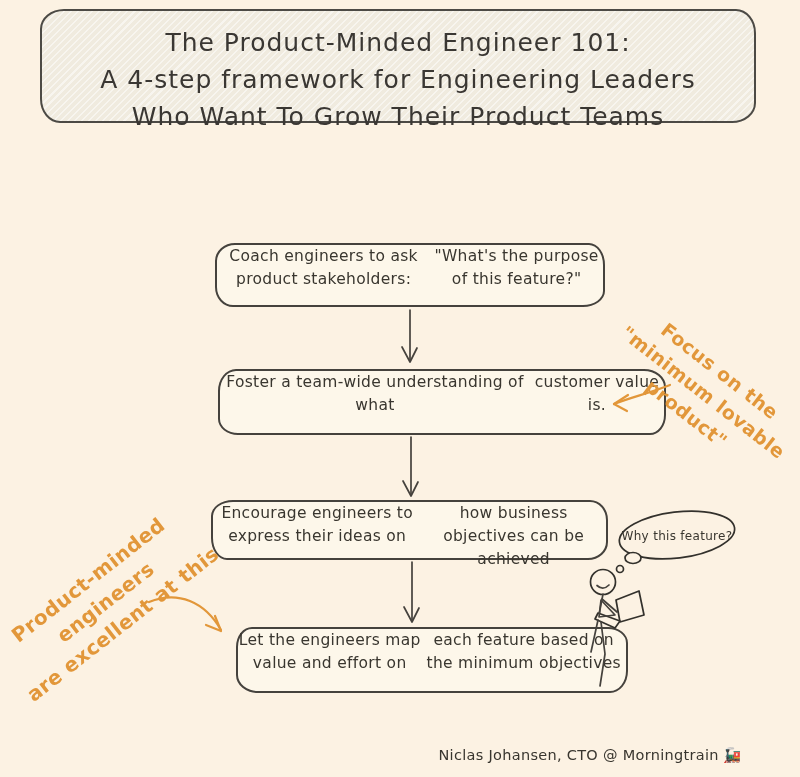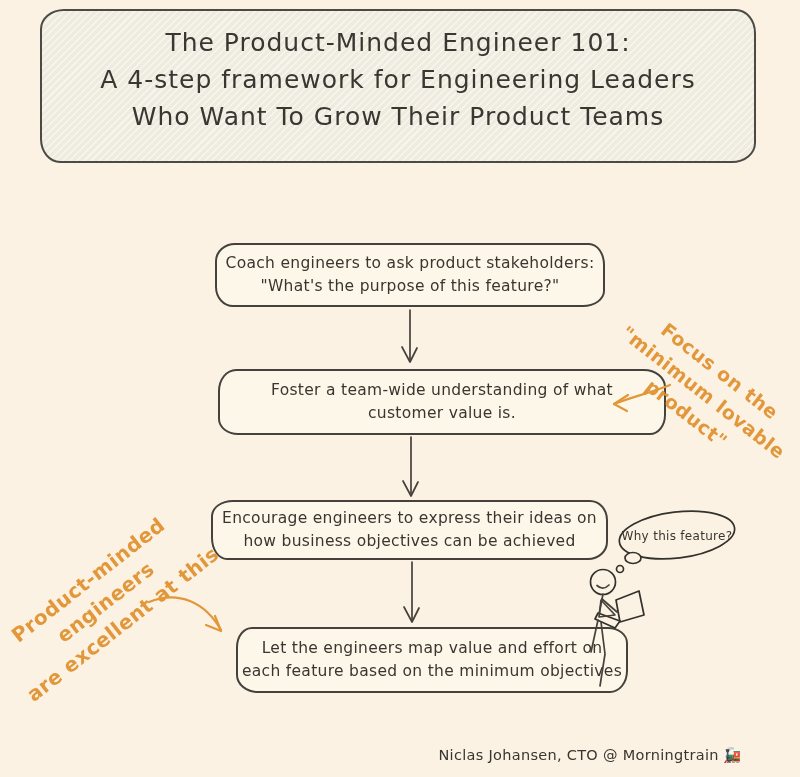--- a/index.html
+++ b/index.html
@@ -9,42 +9,42 @@
   }
   .canvas{
     position:relative;
     width:800px;height:777px;
     background:#fcf2e3;
     overflow:hidden;
     color:#39362f;
   }
   
   .title-card{
-    position:absolute;left:40px;top:9px;width:716px;height:154px;
+    position:absolute;left:40px;top:9px;width:716px;height:114px;
     box-sizing:border-box;
     border:2px solid #4c4a45;
     border-radius:24px 20px 24px 20px / 20px 24px 20px 24px;
     background:
       repeating-linear-gradient(135deg, rgba(255,255,255,.5) 0 1.5px, rgba(255,255,255,0) 1.5px 5px),
       #f0ebdf;
     text-align:center;
     padding-top:13px;
   }
   .title-line{
     font-size:25px;line-height:37px;letter-spacing:1px;color:#3a3733;font-weight:500;
   }
   .title-sub{
     font-size:18px;line-height:30px;letter-spacing:.5px;color:#3a3733;font-weight:500;
   }
   
   .step{
     position:absolute;box-sizing:border-box;
     border:2px solid #45423d;
     background:#fdf7ea;
-    display:flex;flex-direction:column;justify-content:center;
+    display:flex;flex-direction:row;justify-content:center;
     text-align:center;
     font-size:15.5px;line-height:23px;letter-spacing:.3px;color:#39362f;
   }
   .step-1{left:215px;top:243px;width:390px;height:64px;
           border-radius:20px 16px 22px 18px / 18px 22px 16px 20px;}
   .step-2{left:218px;top:369px;width:448px;height:66px;
           border-radius:18px 22px 16px 20px / 22px 18px 20px 16px;}
   .step-3{left:211px;top:500px;width:397px;height:60px;
           border-radius:22px 18px 20px 16px / 16px 20px 18px 22px;}
   .step-4{left:236px;top:627px;width:392px;height:66px;

